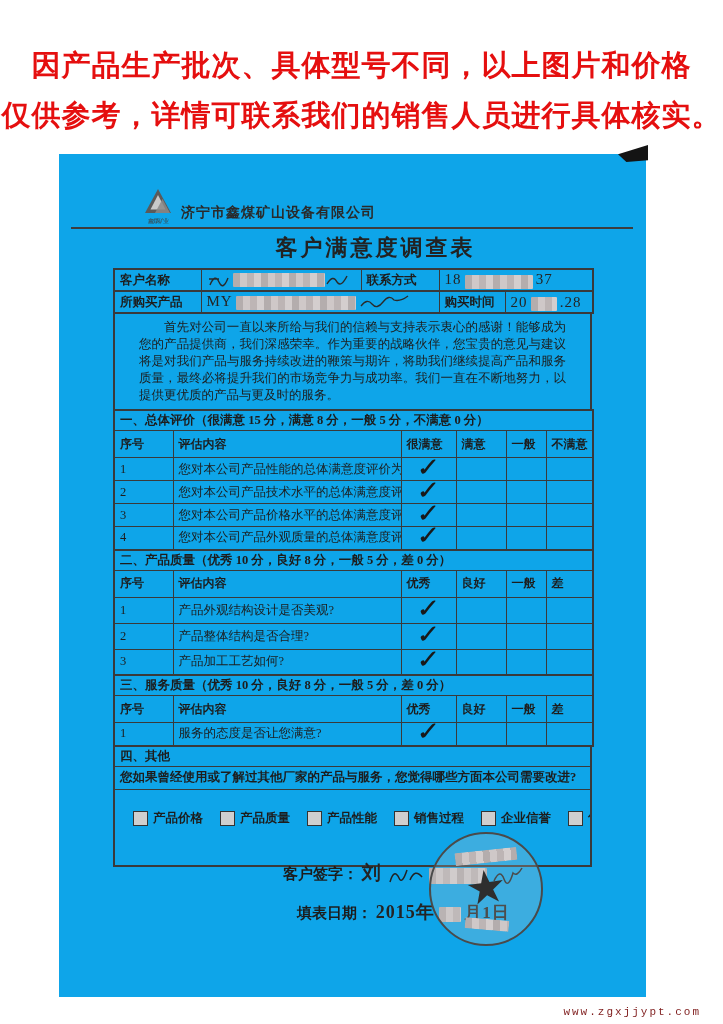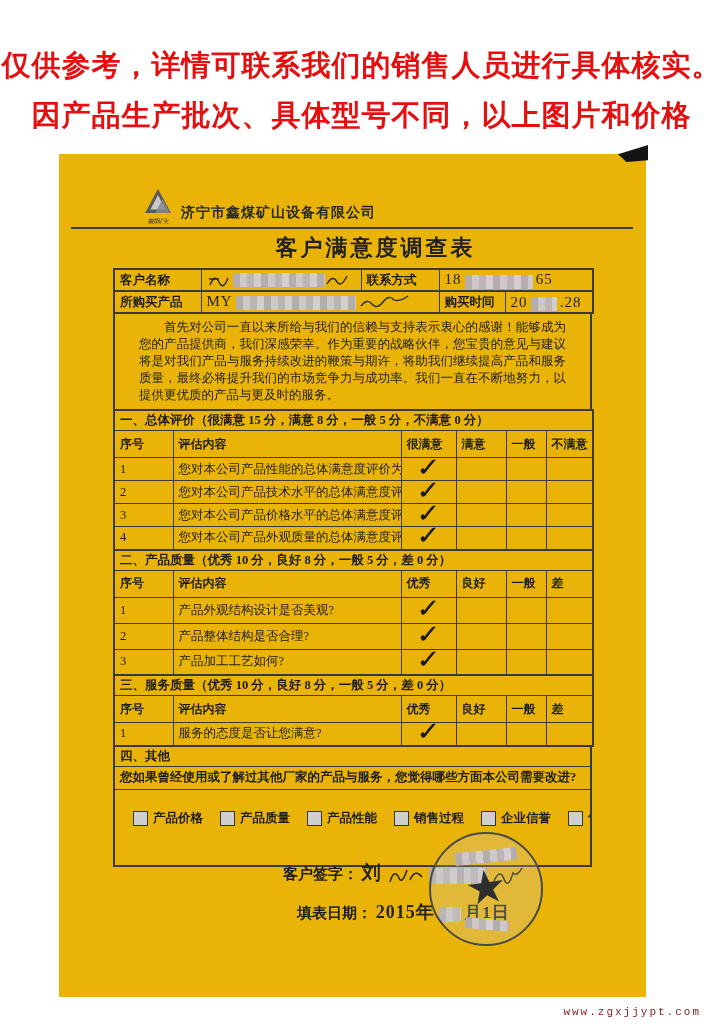--- a/index.html
+++ b/index.html
@@ -9,21 +9,21 @@
   }
   
   .banner{
     position:absolute;top:40px;left:0;width:723px;text-align:center;
     font-family:"Liberation Sans", sans-serif;font-weight:bold;
     font-size:29px;line-height:50px;color:#e50f0f;letter-spacing:1px;
   }
   
   .scan{
     position:absolute;left:59px;top:154px;width:587px;height:843px;
-    background:#eab308;
+    background:#0ea5e9;
   }
   .corner-fold{
     position:absolute;top:-9px;right:-2px;width:30px;height:17px;background:#141414;
     clip-path:polygon(0 55%,100% 0,100% 90%,28% 100%);
   }
   .letterhead{position:absolute;top:34px;left:84px;display:flex;align-items:flex-end;}
   .logo{width:30px;margin-right:8px;text-align:center;}
   .logo-label{font-size:6px;color:#3f3f3f;display:block;line-height:6px;letter-spacing:-1px;}
   .company{font-size:14px;font-weight:bold;color:#2a2a2a;letter-spacing:1px;padding-bottom:2px;}
   .rule{position:absolute;top:73px;left:12px;width:562px;height:2px;background:#3d3d3d;}
@@ -77,22 +77,22 @@
     position:absolute;right:22px;bottom:6px;
     font-family:Liberation Mono, monospace;font-size:11px;letter-spacing:2px;color:#7f1d1d;
   }
   .intro-cell{white-space:normal !important;text-align:justify;line-height:17px;font-size:12.5px;padding:5px 24px;}
   .qrow td{height:20px;}
 </style>
 </head>
 <body>
 
 <div class="banner">
+  <div>因产品生产批次、具体型号不同，以上图片和价格</div>
   <div>仅供参考，详情可联系我们的销售人员进行具体核实。</div>
-  <div>因产品生产批次、具体型号不同，以上图片和价格</div>
 </div>
 
 <div class="scan">
   <div class="corner-fold"></div>
 
   <div class="letterhead">
     <div class="logo">
       <svg width="28" height="26" viewBox="0 0 28 26">
         <polygon points="14,1 27,25 1,25" fill="#5a5a5a"></polygon>
         <polygon points="14,7 21.5,21.5 6.5,21.5" fill="#c9c9c9"></polygon>
@@ -121,21 +121,21 @@
           <svg class="squig" width="26" height="18" viewBox="0 0 26 18">
                 <path d="M3 14 q5 -12 9 -3 t9 -4 M2 8 h10" stroke="#2a2a2a" stroke-width="1.4" fill="none"></path>
               </svg><span class="px" style="width:92px"></span><svg class="squig" width="24" height="18" viewBox="0 0 24 18">
                 <path d="M2 13 q6 -10 10 -2 q4 6 10 -6" stroke="#2a2a2a" stroke-width="1.4" fill="none"></path>
               </svg>
         </td>
         <td class="lbl">联系方式</td>
         <td>
           <span class="hw">18</span>
           <span class="px" style="width:68px"></span>
-          <span class="hw">65</span>
+          <span class="hw">37</span>
         </td>
       </tr>
     </tbody>
       </table>
 
     <table class="t">
       <colgroup>
           <col style="width:87px">
           <col style="width:238px">
           <col style="width:66px">

